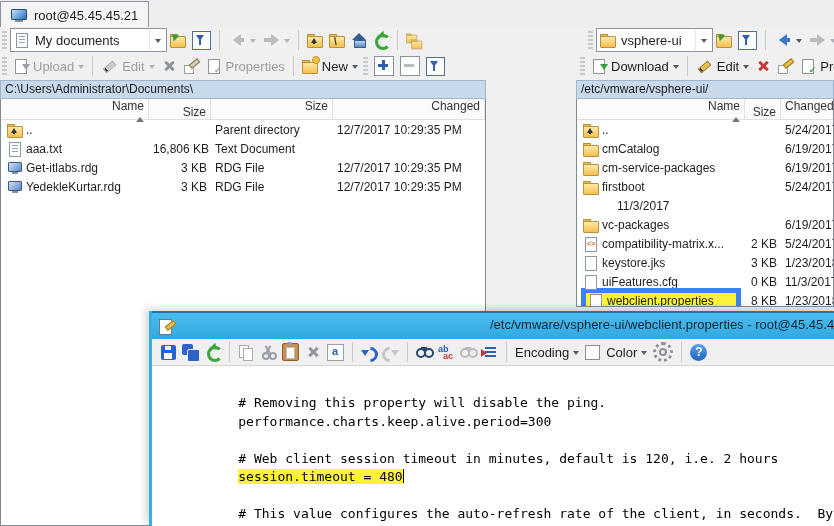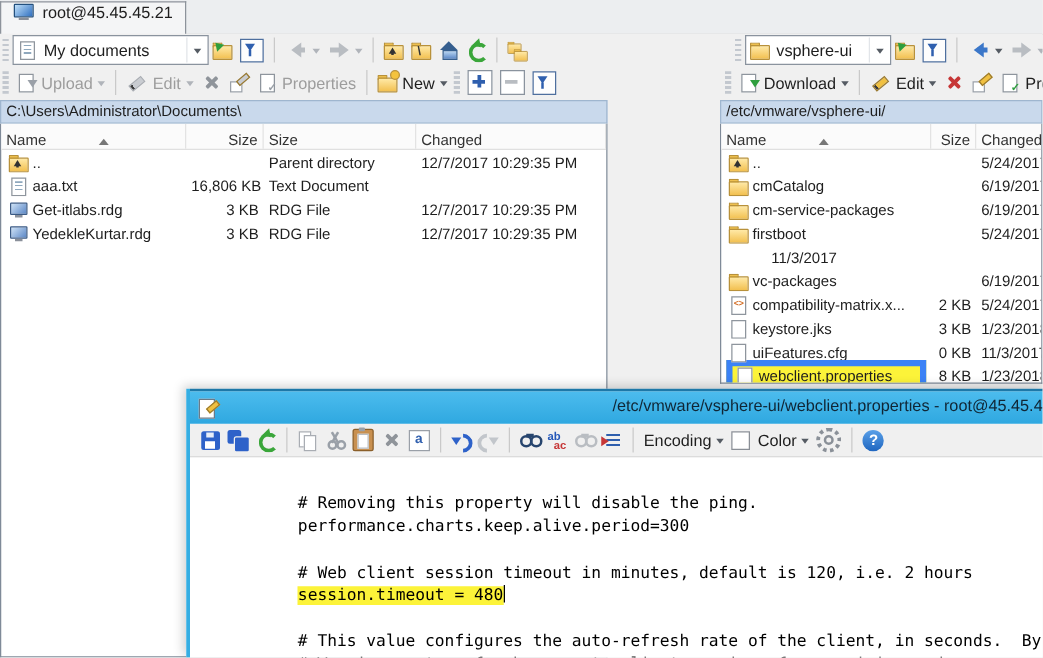--- a/index.html
+++ b/index.html
@@ -3,21 +3,21 @@
 <meta charset="utf-8">
 <style>
   html,body{margin:0;padding:0;}
   body{width:834px;height:526px;overflow:hidden;background:#f0f0f0;
        font-family:"Liberation Sans",sans-serif;font-size:12px;color:#1e1e1e;}
   .screen{position:relative;width:834px;height:526px;overflow:hidden;}
 
   
   .tabbar{position:absolute;left:0;top:0;width:834px;height:27px;display:flex;align-items:flex-end;
           border-bottom:1px solid #c6c6c6;background:#eceef0;}
-  .tab{display:flex;align-items:flex-start;gap:6px;padding:0 10px;height:23px;border:1px solid #9aa0a8;
+  .tab{display:flex;align-items:center;gap:6px;padding:0 10px;height:23px;border:1px solid #9aa0a8;
        border-bottom:none;background:#e4e6e9;font-size:13px;white-space:nowrap;}
   .tab.active{height:26px;background:#f4f5f6;margin-bottom:-1px;border-color:#8d939b;}
 
   
   .tbrow{position:absolute;left:0;width:834px;height:26px;display:flex;align-items:center;background:#f0f0f0;}
   .tbrow1{top:27px;} .tbrow2{top:53px;}
   .tgroup{display:flex;align-items:center;height:26px;}
   .tgroup.abs1{position:absolute;left:586px;top:0;}
   .tgroup.abs2{position:absolute;left:578px;top:0;}
   .grip{width:5px;height:18px;margin:0 3px 0 2px;
@@ -180,21 +180,21 @@
   .newf .spark{position:absolute;right:-2px;top:-2px;z-index:3;width:6px;height:6px;background:#f4c33d;border-radius:50%;border:1px solid #b8913a;}
 
   
   .panel{position:absolute;top:80px;display:flex;flex-direction:column;}
   .panel-left{left:0;width:486px;height:446px;}
   .panel-right{left:576px;width:258px;height:227px;}
   .pathbar{height:17px;line-height:17px;background:#c9d9ec;border:1px solid #9fb6cf;
            padding:0 4px;font-size:12px;white-space:nowrap;overflow:hidden;}
   .listbox{flex:1;background:#fff;border:1px solid #7f8a98;border-top:none;overflow:hidden;}
   .ghead{display:flex;align-items:center;height:20px;background:#fbfbfb;border-bottom:1px solid #e0e0e0;color:#333;}
-  .ghead .cell{display:flex;align-items:flex-end;height:20px;padding:0 4px;border-right:1px solid #e3e3e3;box-sizing:border-box;}
+  .ghead .cell{display:flex;align-items:flex-end;height:20px;padding:0 4px;border-right:1px solid #e3e3e3;box-sizing:border-box;flex-direction:column;}
   .col-name-l{flex:0 0 148px;} .col-size-l{flex:0 0 62px;justify-content:flex-end;}
   .col-type-l{flex:0 0 122px;} .col-chg-l{flex:1;}
   .col-name-r{flex:0 0 168px;} .col-size-r{flex:0 0 36px;justify-content:flex-end;} .col-chg-r{flex:1;padding-left:10px;}
   .frow{display:flex;align-items:center;height:19px;white-space:nowrap;}
   .frow .cell{padding:0 4px;box-sizing:border-box;overflow:hidden;}
   .frow .sizec{text-align:right;}
   .namewrap{display:flex;align-items:center;gap:3px;padding:0 2px;}
   .namewrap.hl{background:#fcf339;border:5px solid #3b82f6;padding:0 6px 0 2px;}
 
   

